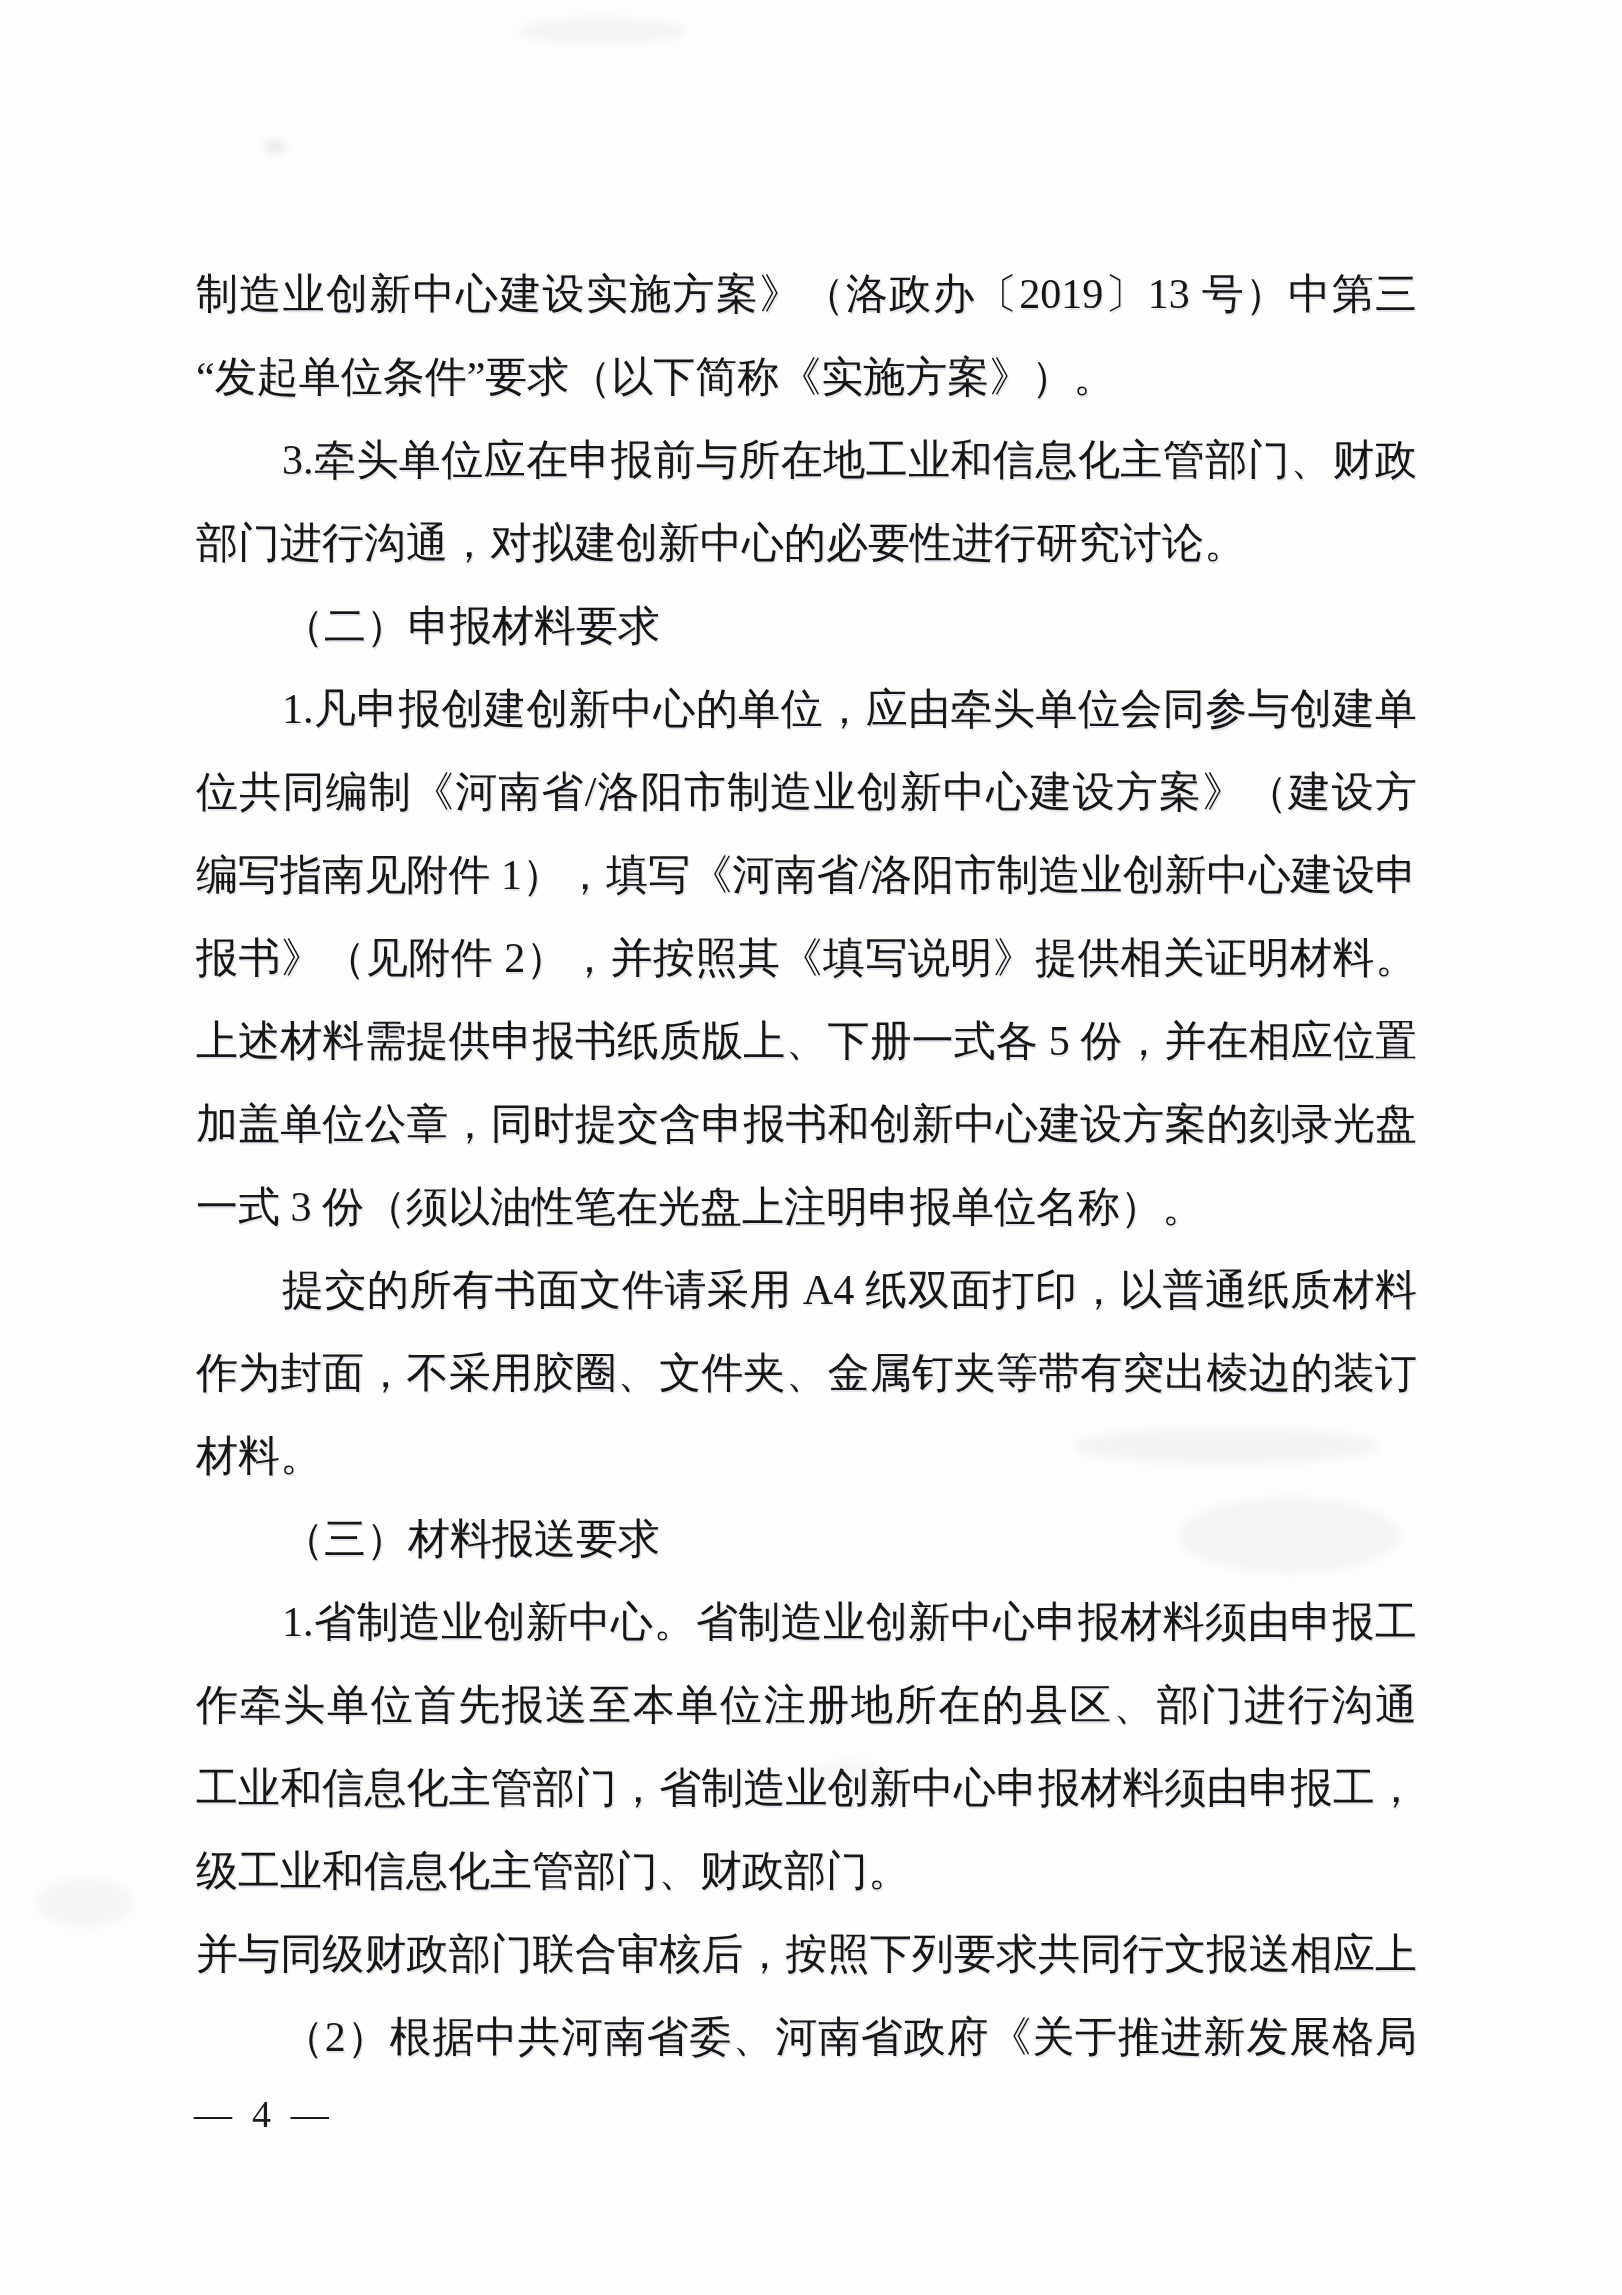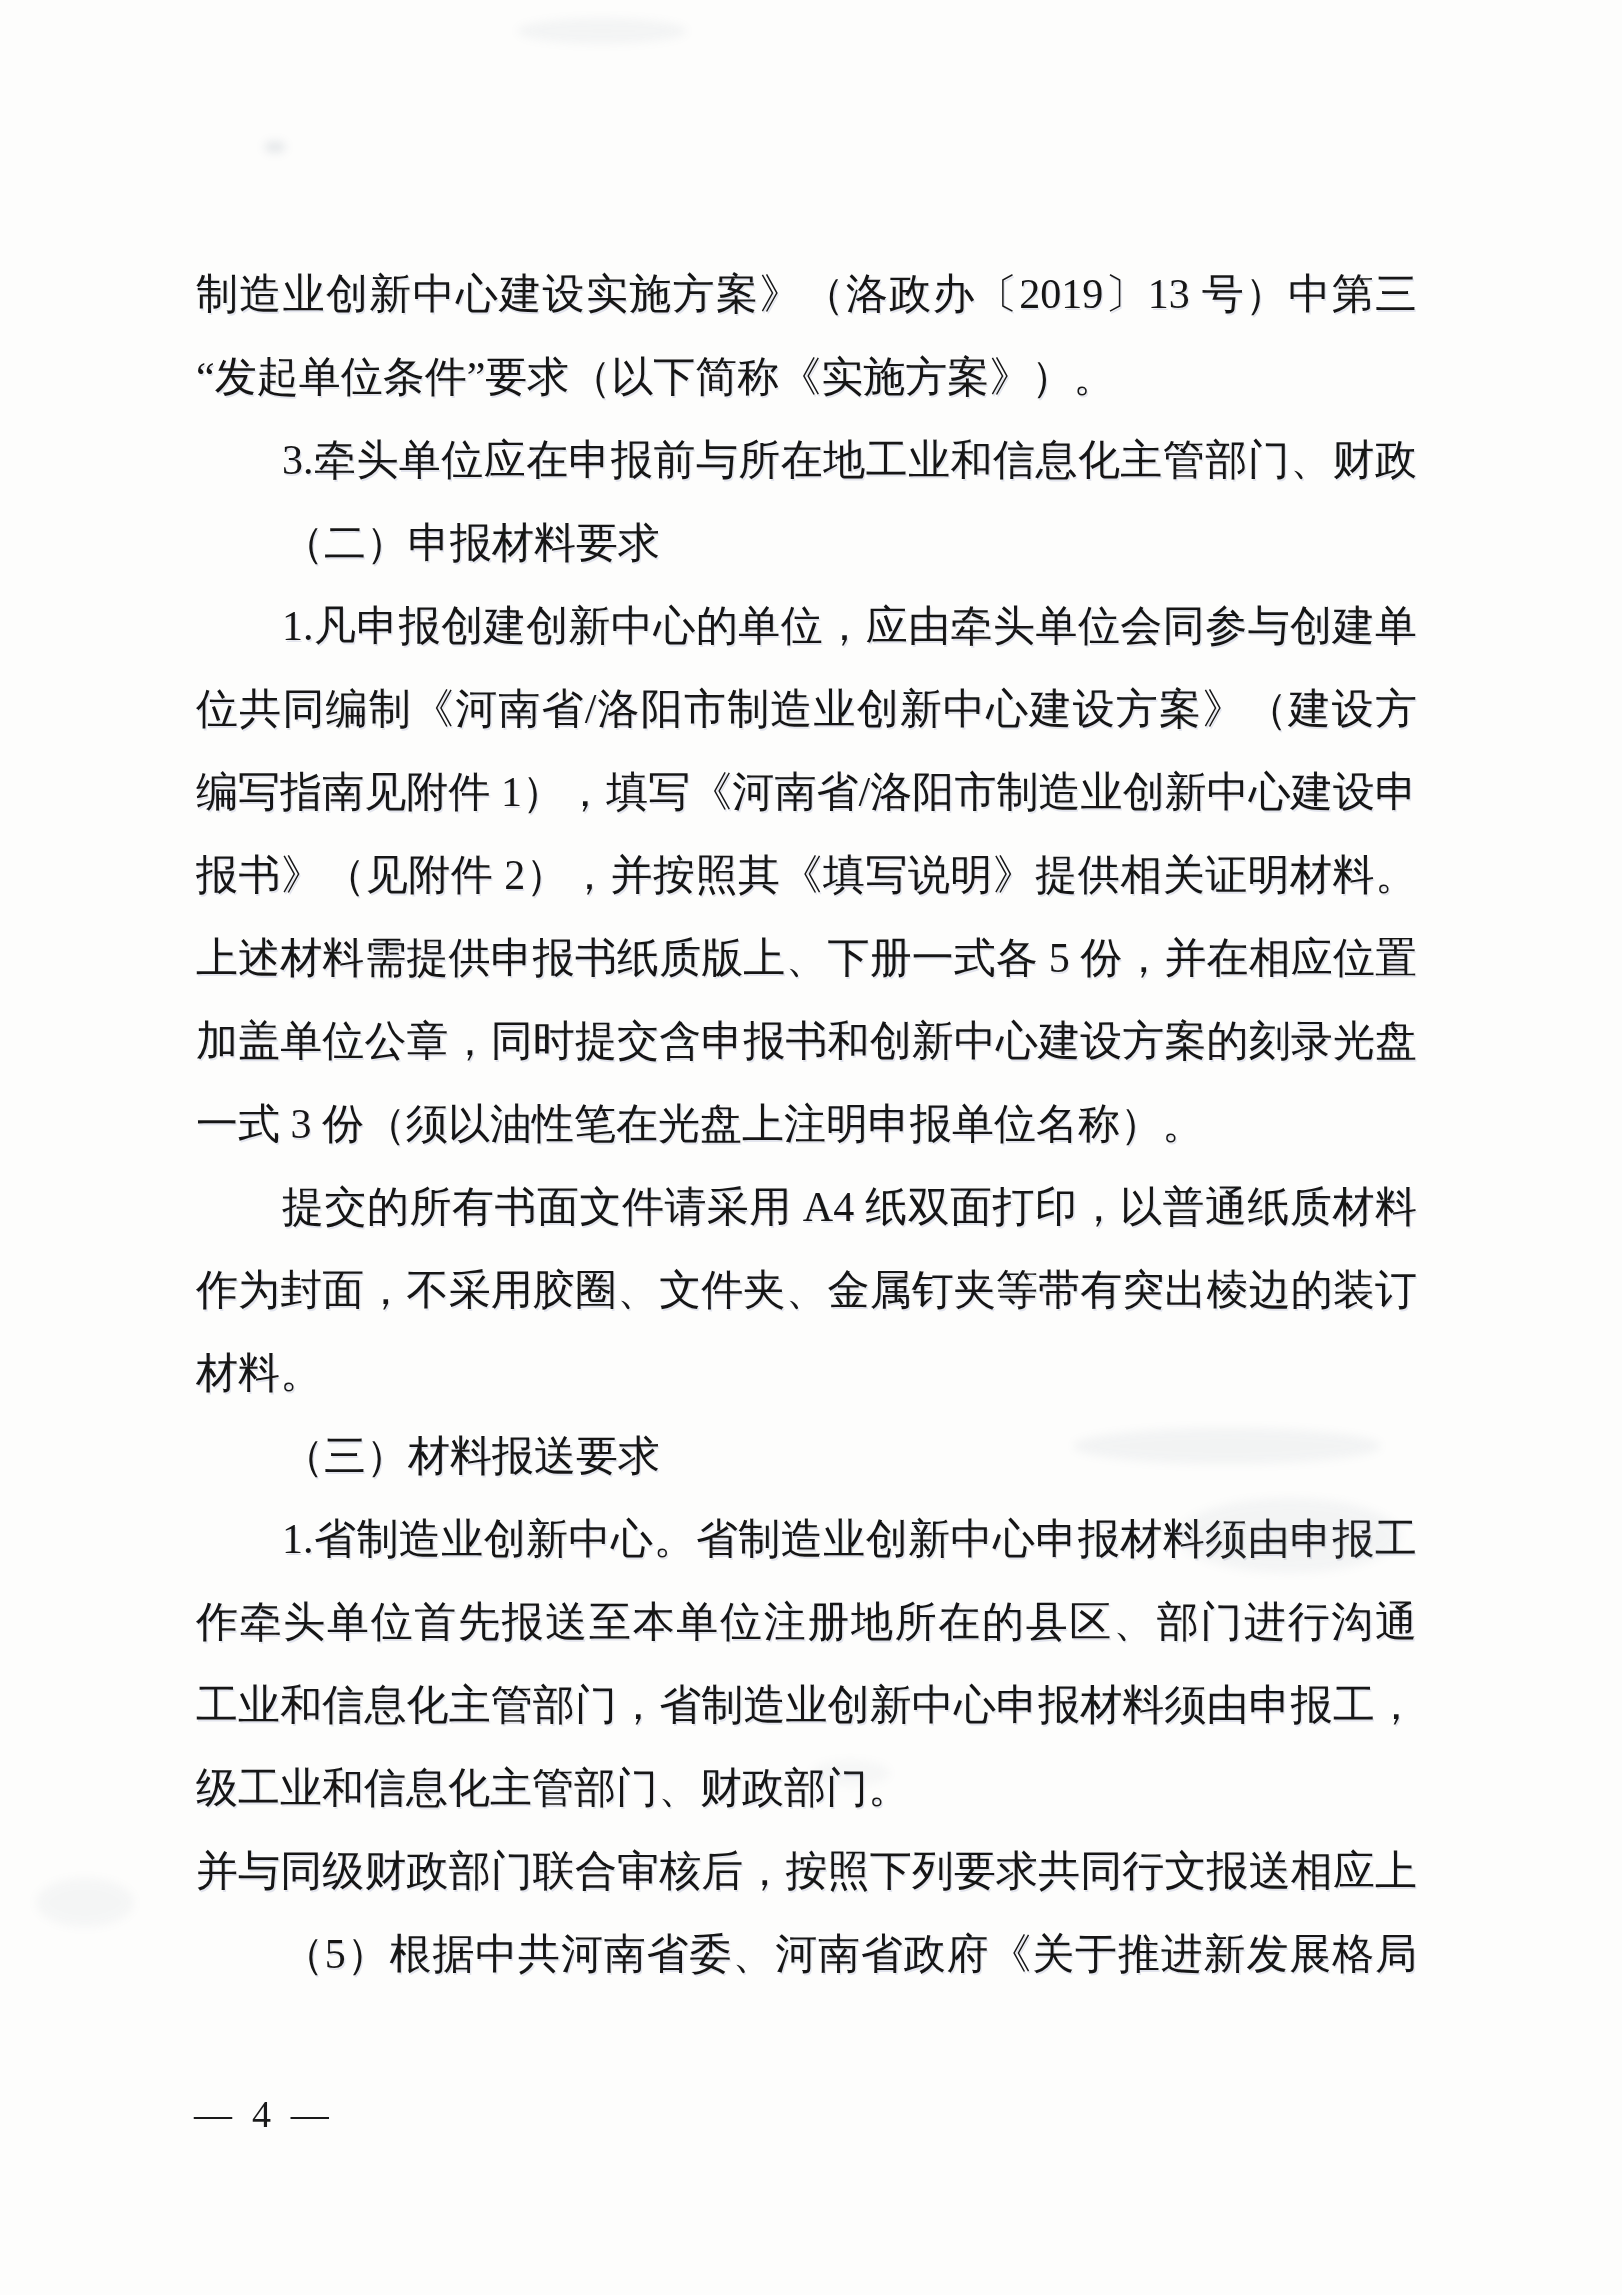--- a/index.html
+++ b/index.html
@@ -51,38 +51,39 @@
   }
 </style>
 </head>
 <body>
 
 <div class="page" style="background: rgb(253, 253, 252); color: rgb(22, 22, 22);">
   <div class="textblock">
       <div class="line full">制造业创新中心建设实施方案》（洛政办〔2019〕13 号）中第三条</div>
       <div class="line">“发起单位条件”要求（以下简称《实施方案》）。</div>
       <div class="line indent full">3.牵头单位应在申报前与所在地工业和信息化主管部门、财政</div>
+      <div class="line">部门进行沟通，对拟建创新中心的必要性进行研究讨论。</div>
       <div class="line indent">（二）申报材料要求</div>
       <div class="line indent full">1.凡申报创建创新中心的单位，应由牵头单位会同参与创建单</div>
       <div class="line full">位共同编制《河南省/洛阳市制造业创新中心建设方案》（建设方案</div>
       <div class="line full">编写指南见附件 1），填写《河南省/洛阳市制造业创新中心建设申</div>
       <div class="line full">报书》（见附件 2），并按照其《填写说明》提供相关证明材料。</div>
       <div class="line full">上述材料需提供申报书纸质版上、下册一式各 5 份，并在相应位置</div>
       <div class="line full">加盖单位公章，同时提交含申报书和创新中心建设方案的刻录光盘</div>
       <div class="line">一式 3 份（须以油性笔在光盘上注明申报单位名称）。</div>
       <div class="line indent full">提交的所有书面文件请采用 A4 纸双面打印，以普通纸质材料</div>
       <div class="line full">作为封面，不采用胶圈、文件夹、金属钉夹等带有突出棱边的装订</div>
       <div class="line">材料。</div>
       <div class="line indent">（三）材料报送要求</div>
       <div class="line indent full">1.省制造业创新中心。省制造业创新中心申报材料须由申报工</div>
       <div class="line full">作牵头单位首先报送至本单位注册地所在的县区、部门进行沟通</div>
       <div class="line full">工业和信息化主管部门，省制造业创新中心申报材料须由申报工，</div>
       <div class="line">级工业和信息化主管部门、财政部门。</div>
       <div class="line full">并与同级财政部门联合审核后，按照下列要求共同行文报送相应上</div>
-      <div class="line indent full">（5）根据中共河南省委、河南省政府《关于推进新发展格局</div>
+      <div class="line indent full">（2）根据中共河南省委、河南省政府《关于推进新发展格局</div>
     </div>
   <div class="pagenum">— 4 —</div>
 <div class="artifact" style="left: 517px; top: 18.3px; width: 170px; height: 26px; opacity: 0.07;"></div>
     <div class="artifact" style="left: 264px; top: 141px; width: 22px; height: 11.8px; opacity: 0.18;"></div>
     <div class="artifact" style="left: 1073px; top: 1428px; width: 308px; height: 36px; opacity: 0.08;"></div>
     <div class="artifact" style="left: 1178px; top: 1498px; width: 222px; height: 75px; opacity: 0.07;"></div>
     <div class="artifact" style="left: 36px; top: 1878px; width: 98px; height: 49px; opacity: 0.06;"></div>
     <div class="artifact" style="left: 811px; top: 1760px; width: 79px; height: 26px; opacity: 0.05;"></div>
   </div>
 

